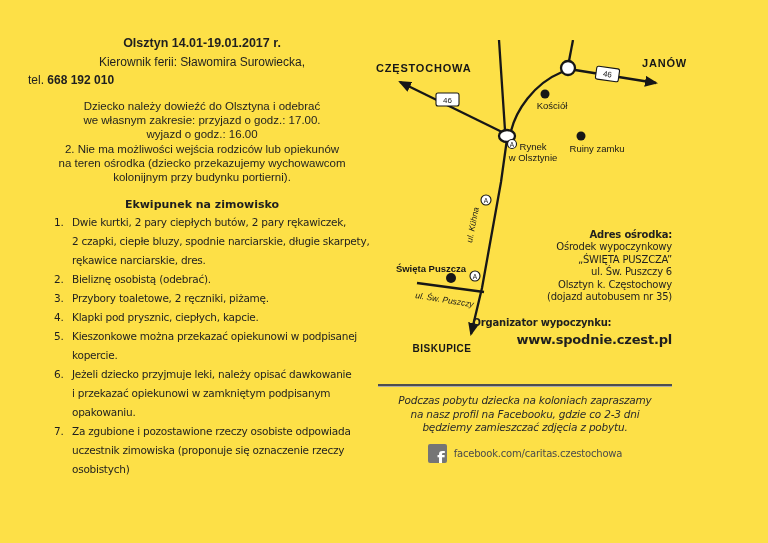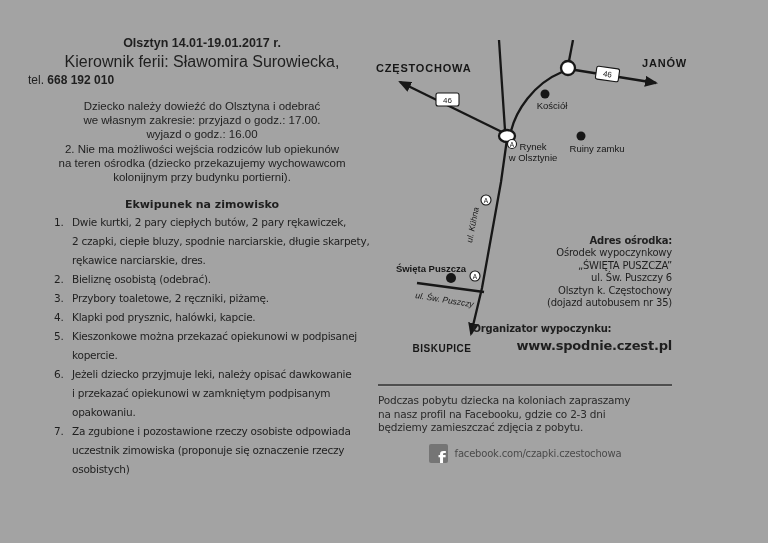--- a/index.html
+++ b/index.html
@@ -1,23 +1,23 @@
 <!DOCTYPE html>
 <html><head>
 <meta charset="utf-8">
 <style>
   html,body{margin:0;padding:0;background:#e8e8e8;}
   .page{
-    position:relative;width:768px;height:543px;background:#a3a3a3;
+    position:relative;width:768px;height:543px;background:#fde047;
     font-family:"Liberation Sans",sans-serif;color:#1f1f1f;overflow:hidden;
   }
   
   .left-col{position:absolute;left:28px;top:36px;width:348px;}
   .doc-title{font-size:12.5px;font-weight:bold;text-align:center;line-height:15px;margin-bottom:4px;}
-  .doc-sub{font-size:16px;text-align:center;line-height:14px;margin-bottom:4px;}
+  .doc-sub{font-size:12px;text-align:center;line-height:14px;margin-bottom:4px;}
   .doc-tel{font-size:12px;text-align:left;line-height:14px;margin-bottom:5px;}
   .doc-tel b{font-weight:bold;}
   .intro{font-size:11.5px;line-height:14.2px;text-align:center;white-space:pre-line;margin-top:12px;}
   .eq-heading{font-family:"DejaVu Sans",sans-serif;font-size:11px;font-weight:bold;
     text-align:center;margin-top:14px;line-height:14px;}
   .eq-list{margin-top:1px;font-family:"DejaVu Sans",sans-serif;font-size:10.5px;
     letter-spacing:-0.25px;line-height:19px;}
   .eq-item{position:relative;padding-left:44px;}
   .eq-item .num{position:absolute;left:26px;top:0;}
   .eq-item .txt{white-space:pre-line;}
@@ -31,31 +31,31 @@
   .map text{fill:#171717;font-family:"Liberation Sans",sans-serif;}
   .map .city{font-size:11px;font-weight:bold;letter-spacing:0.8px;}
   .map .city-s{font-size:10px;font-weight:bold;letter-spacing:0.5px;}
   .map .poi{font-size:9.5px;}
   .map .poi-b{font-size:9.5px;font-weight:bold;}
   .map .street{font-size:8.5px;font-style:italic;}
   .map .sign-txt{font-size:8px;}
   .map .stop-a{font-size:6.5px;}
   
   .address{position:absolute;left:412px;top:229px;width:260px;text-align:right;
-    font-family:"DejaVu Sans",sans-serif;font-size:10px;letter-spacing:-0.2px;line-height:12.4px;margin-top:6px;}
+    font-family:"DejaVu Sans",sans-serif;font-size:10px;letter-spacing:-0.2px;line-height:12.4px;}
   .addr-h{font-weight:bold;}
   .addr-lines{white-space:pre-line;}
   .addr-h2{margin-top:14px;text-align:center;}
   .addr-site{margin-top:4px;font-size:13px;font-weight:bold;}
   
   .divider{position:absolute;left:378px;top:384px;width:294px;height:3px;
     background:linear-gradient(to bottom,#4e4e4e 0 2px,#ababab 2px 3px);}
-  .footer-note{position:absolute;left:378px;top:394px;width:294px;
+  .footer-note{position:absolute;left:378px;top:394px;width:294px;text-align:center;
     font-family:"DejaVu Sans",sans-serif;font-size:10.5px;letter-spacing:-0.2px;
-    line-height:13.7px;white-space:pre-line;color:#2a2a2a;}
+    line-height:13.7px;white-space:pre-line;color:#2a2a2a;font-style:italic;}
   .fb-row{position:absolute;left:378px;top:444px;width:294px;display:flex;
     align-items:center;justify-content:center;gap:7px;}
   .fb-icon{position:relative;width:19px;height:19px;background:#757575;border-radius:2px;
     overflow:hidden;display:inline-block;}
   .fb-icon .fb-f{position:absolute;right:2px;bottom:-5px;color:#ffffff;
     font-family:"DejaVu Sans",sans-serif;font-weight:bold;font-size:17px;line-height:17px;}
   .fb-url{font-family:"DejaVu Sans",sans-serif;font-size:10px;letter-spacing:-0.2px;color:#4a4a4a;}
 </style>
 </head>
 <body>
@@ -72,21 +72,21 @@
 2. Nie ma możliwości wejścia rodziców lub opiekunów
 na teren ośrodka (dziecko przekazujemy wychowawcom
 kolonijnym przy budynku portierni).</div>
     <div class="eq-heading">Ekwipunek na zimowisko</div>
     <div class="eq-list">
       <div class="eq-item"><span class="num">1.</span><span class="txt">Dwie kurtki, 2 pary ciepłych butów, 2 pary rękawiczek,
 2 czapki, ciepłe bluzy, spodnie narciarskie, długie skarpety,
 rękawice narciarskie, dres.</span></div>
       <div class="eq-item"><span class="num">2.</span><span class="txt">Bieliznę osobistą (odebrać).</span></div>
       <div class="eq-item"><span class="num">3.</span><span class="txt">Przybory toaletowe, 2 ręczniki, piżamę.</span></div>
-      <div class="eq-item"><span class="num">4.</span><span class="txt">Klapki pod prysznic, halówki, kapcie.</span></div>
+      <div class="eq-item"><span class="num">4.</span><span class="txt">Klapki pod prysznic, ciepłych, kapcie.</span></div>
       <div class="eq-item"><span class="num">5.</span><span class="txt">Kieszonkowe można przekazać opiekunowi w podpisanej
 kopercie.</span></div>
       <div class="eq-item"><span class="num">6.</span><span class="txt">Jeżeli dziecko przyjmuje leki, należy opisać dawkowanie
 i przekazać opiekunowi w zamkniętym podpisanym
 opakowaniu.</span></div>
       <div class="eq-item"><span class="num">7.</span><span class="txt">Za zgubione i pozostawione rzeczy osobiste odpowiada
 uczestnik zimowiska (proponuje się oznaczenie rzeczy
 osobistych)</span></div>
     </div>
   </section>
@@ -158,16 +158,16 @@
   </section>
 
   <div class="divider"></div>
   <div class="footer-note">Podczas pobytu dziecka na koloniach zapraszamy
 na nasz profil na Facebooku, gdzie co 2-3 dni
 będziemy zamieszczać zdjęcia z pobytu.</div>
   <div class="fb-row">
     <span class="fb-icon">
         <span class="fb-f">f</span>
       </span>
-    <span class="fb-url">facebook.com/czapki.czestochowa</span>
+    <span class="fb-url">facebook.com/caritas.czestochowa</span>
   </div>
 
 </div>
 
 </body></html>

